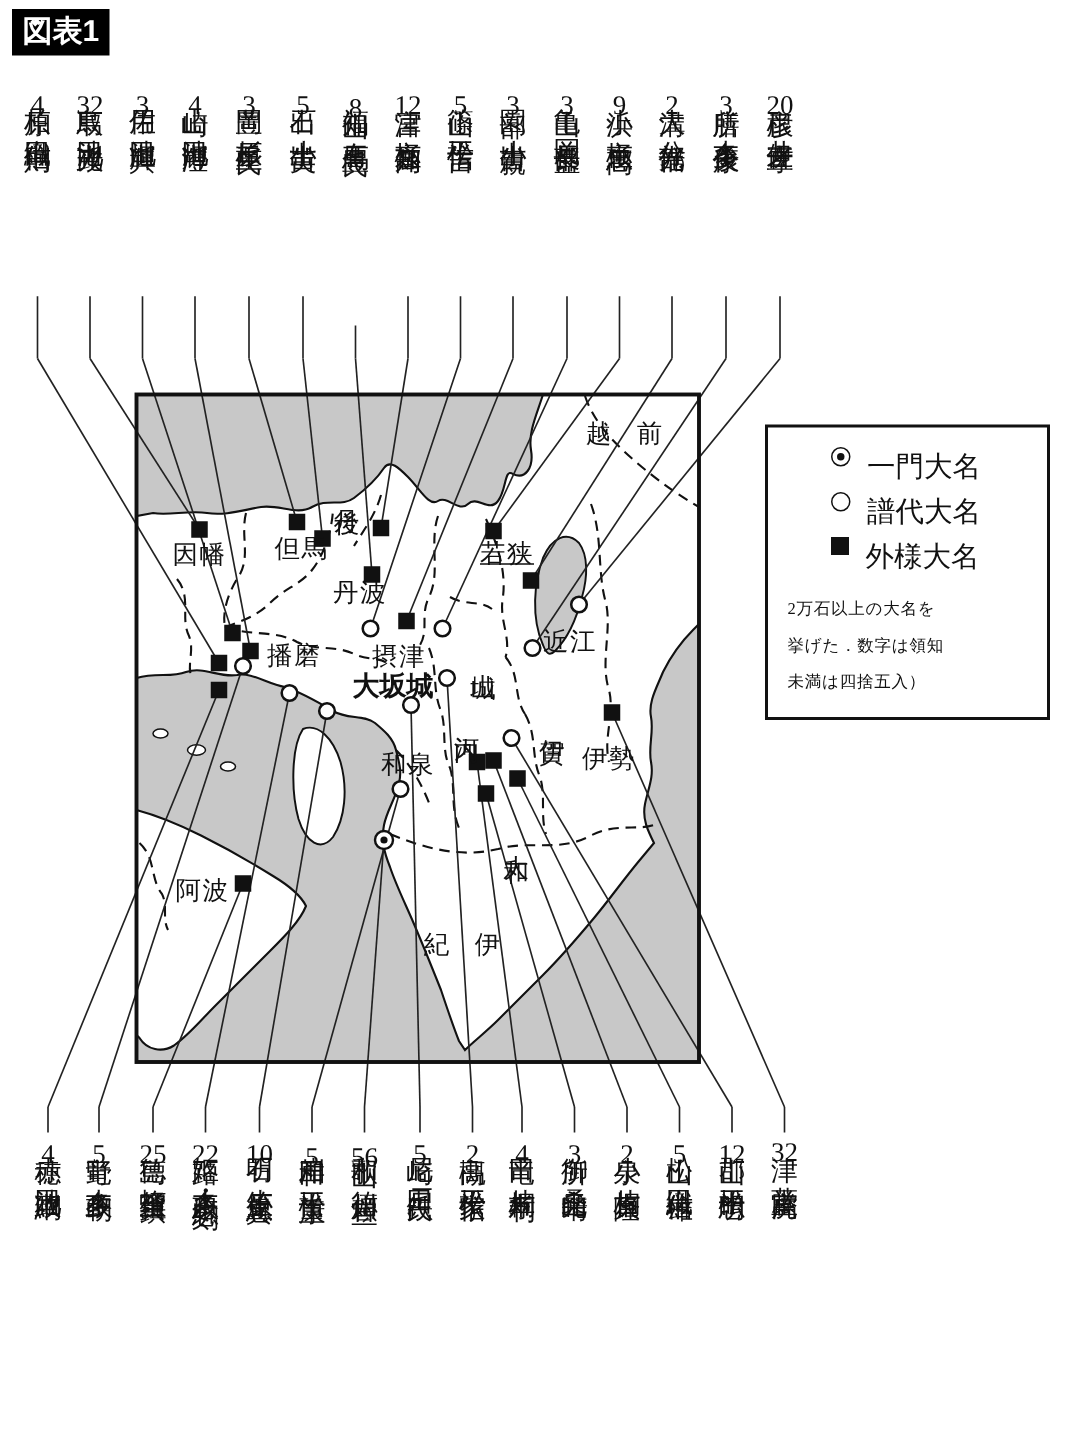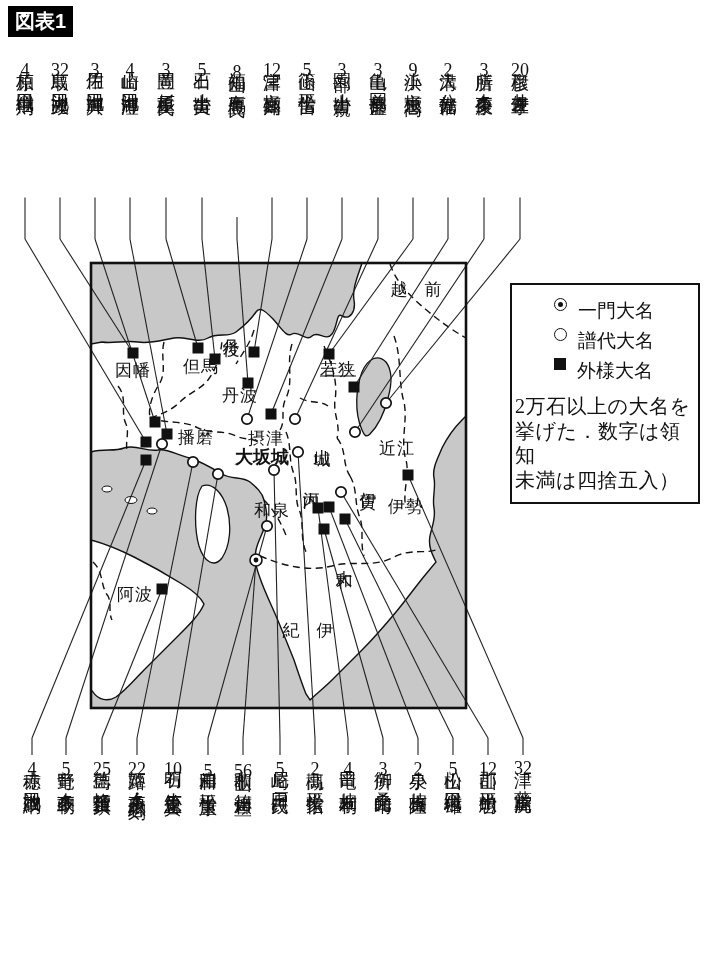--- a/index.html
+++ b/index.html
@@ -20,21 +20,21 @@
   .prov.b{font-weight:bold;font-size:18px;letter-spacing:0}
   .prov.sp{letter-spacing:17px;padding-left:17px}
   .legend{position:absolute;left:510px;top:283px;width:186px;border:2.5px solid #111;
           background:#fff;padding:9px 0 10px;z-index:4}
   .legend-row{display:flex;align-items:flex-start;margin:4px 0 4px 42px;font-size:19px}
   .sym{flex:none;margin-right:11px;position:relative;box-sizing:border-box}
   .sym.ichimon,.sym.fudai{width:13px;height:13px;border:1.8px solid #111;border-radius:50%;background:#fff}
   .sym.ichimon::after{content:"";position:absolute;left:50%;top:50%;width:5px;height:5px;
           margin:-2.5px 0 0 -2.5px;background:#111;border-radius:50%}
   .sym.tozama{width:12px;height:12px;background:#111}
-  .legend-note{margin:10px 7px 0 3px;font-size:20px;line-height:24.5px;letter-spacing:.5px}
+  .legend-note{margin:10px 7px 0 13px;font-size:11px;line-height:24.5px;letter-spacing:.5px}
 </style>
 </head>
 <body>
 
 <div class="title-row">
   <span class="badge">図表1</span>
 </div>
 
 <svg id="map-svg" width="710" height="955" viewBox="0 0 710 955">
   <defs>
@@ -194,21 +194,21 @@
   <rect x="91" y="263" width="375" height="445" fill="none" stroke="#111" stroke-width="2.6"></rect>
 </svg>
 
 <div id="prov-layer">
     <div class="prov sp" style="left: 416px; top: 289px;">越前</div>
     <div class="prov v" style="left: 231px; top: 327px;">丹後</div>
     <div class="prov" style="left: 133px; top: 370px;">因幡</div>
     <div class="prov" style="left: 201px; top: 366px;">但馬</div>
     <div class="prov" style="left: 338px; top: 369px; text-decoration: underline;">若狭</div>
     <div class="prov" style="left: 240px; top: 395px;">丹波</div>
-    <div class="prov" style="left: 380px; top: 448px; margin-left: 17px;">近江</div>
+    <div class="prov" style="left: 380px; top: 428px;">近江</div>
     <div class="prov v" style="left: 322px; top: 437px;">山城</div>
     <div class="prov" style="left: 196px; top: 437px;">播磨</div>
     <div class="prov" style="left: 266px; top: 438px;">摂津</div>
     <div class="prov b" style="left: 262px; top: 457px;">大坂城</div>
     <div class="prov v" style="left: 311px; top: 479px;">河内</div>
     <div class="prov v" style="left: 368px; top: 480px;">伊賀</div>
     <div class="prov" style="left: 272px; top: 510px;">和泉</div>
     <div class="prov" style="left: 406px; top: 506px; text-align: right;">伊勢</div>
     <div class="prov v" style="left: 344px; top: 558px;">大和</div>
     <div class="prov" style="left: 135px; top: 594px;">阿波</div>

